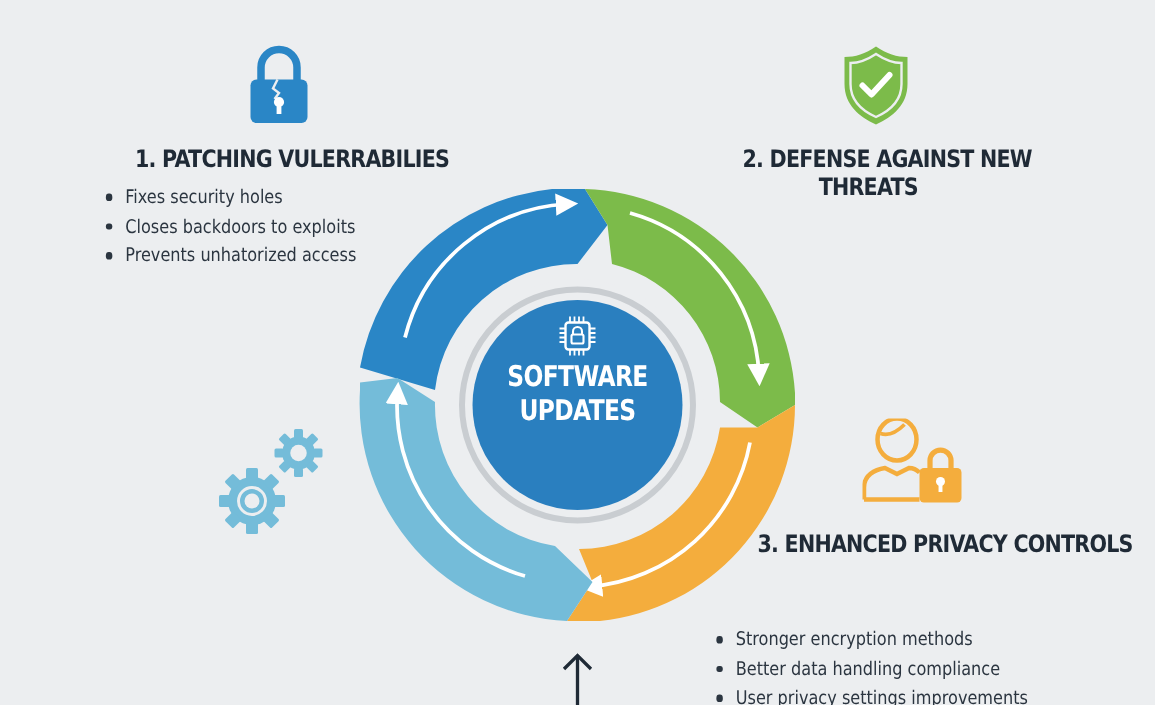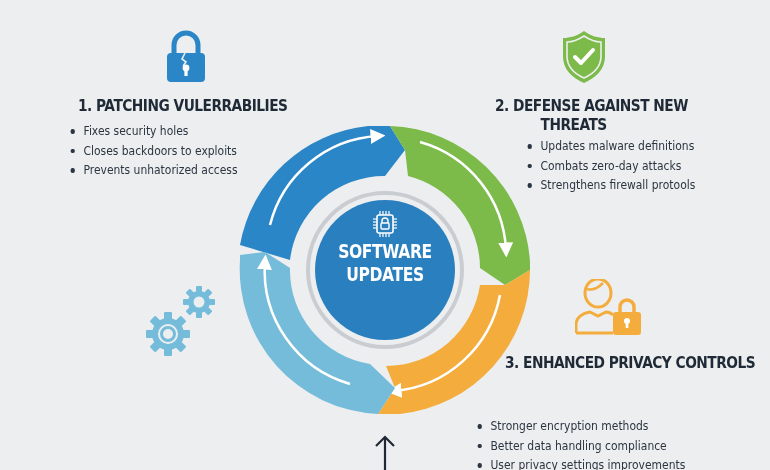--- a/index.html
+++ b/index.html
@@ -102,46 +102,39 @@
     <div>UPDATES</div>
   </div>
 
   <svg class="icon" style="left:165px;top:30px" width="42" height="54" viewBox="0 0 42 54">
     <path d="M9 24 V15 a12 12 0 0 1 24 0 V24" fill="none" stroke="#2a86c6" stroke-width="5"></path>
     <rect x="2" y="23" width="38" height="29" rx="4" fill="#2a86c6"></rect>
     <path d="M20 23 L17 29 L21 32 L18 36" fill="none" stroke="#eceef0" stroke-width="1.6"></path>
     <circle cx="21" cy="38" r="3.4" fill="#ffffff"></circle>
     <rect x="19.4" y="38" width="3.2" height="8" fill="#ffffff"></rect>
   </svg>
-  <div class="section" style="left:78px;top:96px;text-align:right;">
+  <div class="section" style="left:90px;top:96px;text-align:right;">
     <div class="heading">1. PATCHING VULERRABILIES</div>
   </div>
   <div class="section" style="left:68px;top:121px;">
     <ul class="bullets">
       <li>Fixes security holes</li>
       <li>Closes backdoors to exploits</li>
       <li>Prevents unhatorized access</li>
     </ul>
   </div>
 
   <svg class="icon" style="left:561px;top:30px" width="46" height="54" viewBox="0 0 46 54">
     <path d="M23 1 C16 6 9 8 2 8 V26 C2 40 12 48 23 53 C34 48 44 40 44 26 V8 C37 8 30 6 23 1 Z" fill="#7cbb4a"></path>
     <path d="M23 6 C17 10 11 12 6 12 V26 C6 37 14 44 23 48 C32 44 40 37 40 26 V12 C35 12 29 10 23 6 Z" fill="none" stroke="#eceef0" stroke-width="1.6"></path>
     <path d="M14 27 L20 33 L32 20" fill="none" stroke="#ffffff" stroke-width="4" stroke-linecap="round" stroke-linejoin="round"></path>
   </svg>
-  <div class="section" style="left:495px;top:96px;width:142px;">
+  <div class="section" style="left:495px;top:96px;width:142px;text-align:center;">
     <div class="heading">2. DEFENSE AGAINST NEW</div>
     <div class="heading" style="padding-left:53px">THREATS</div>
-  </div>
-  <div class="section" style="left:525px;top:136px;">
-    <ul class="bullets">
-      <li>Updates malware definitions</li>
-      <li>Combats zero-day attacks</li>
-      <li>Strengthens firewall protools</li>
-    </ul>
   </div>
 
   <svg class="icon" style="left:575px;top:279px" width="68" height="58" viewBox="0 0 68 58">
     <path d="M10 14 a13 14 0 1 1 26 0 a13 14 0 1 1 -26 0 Z" fill="none" stroke="#f4ad3d" stroke-width="3"></path>
     <path d="M12 10 C18 12 24 8 28 4" fill="none" stroke="#f4ad3d" stroke-width="2.5"></path>
     <path d="M1 54 V46 C1 38 8 34 15 33 L23 37 L31 33 C34 33 37 35 38 36" fill="none" stroke="#f4ad3d" stroke-width="3"></path>
     <line x1="1" y1="54" x2="38" y2="54" stroke="#f4ad3d" stroke-width="3"></line>
     <path d="M45 34 V28 a7 7 0 0 1 14 0 V34" fill="none" stroke="#f4ad3d" stroke-width="3.5"></path>
     <rect x="38" y="33" width="28" height="23" rx="3" fill="#f4ad3d"></rect>
     <circle cx="52" cy="42" r="3" fill="#ffffff"></circle>

